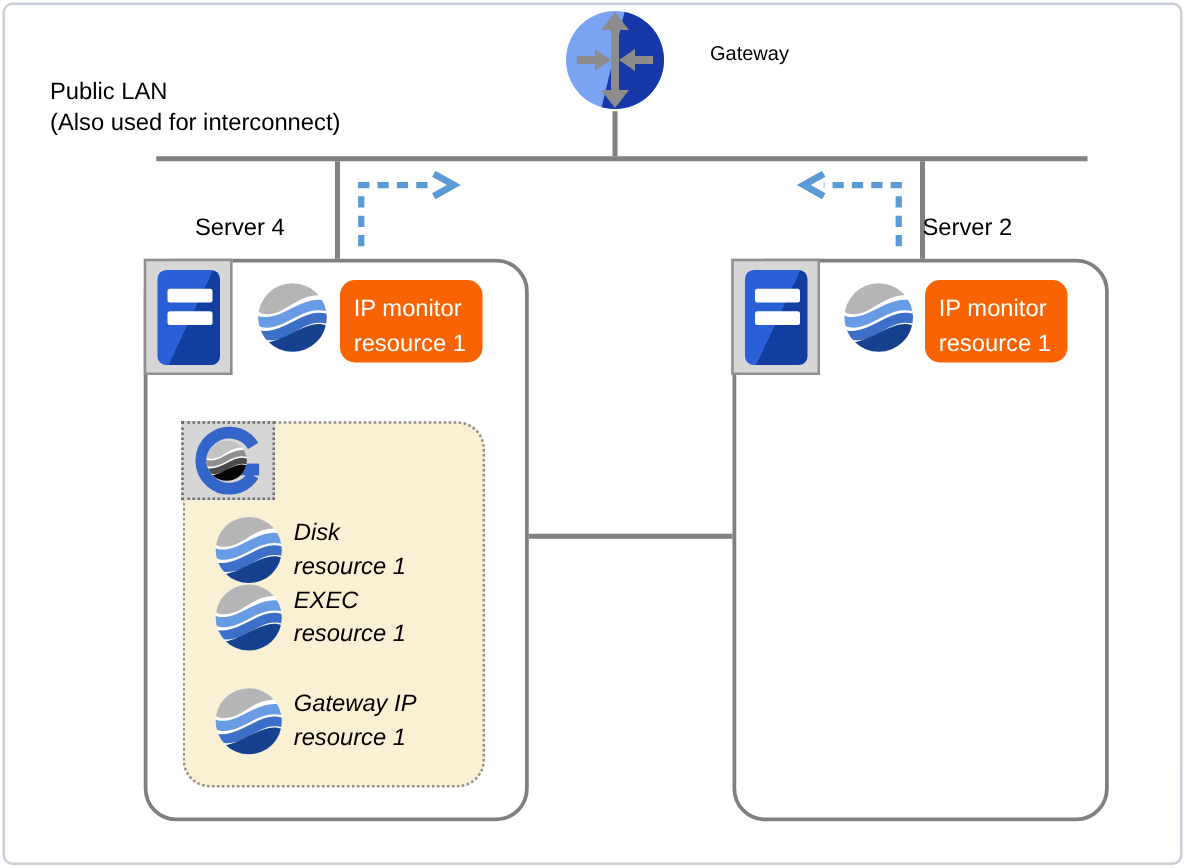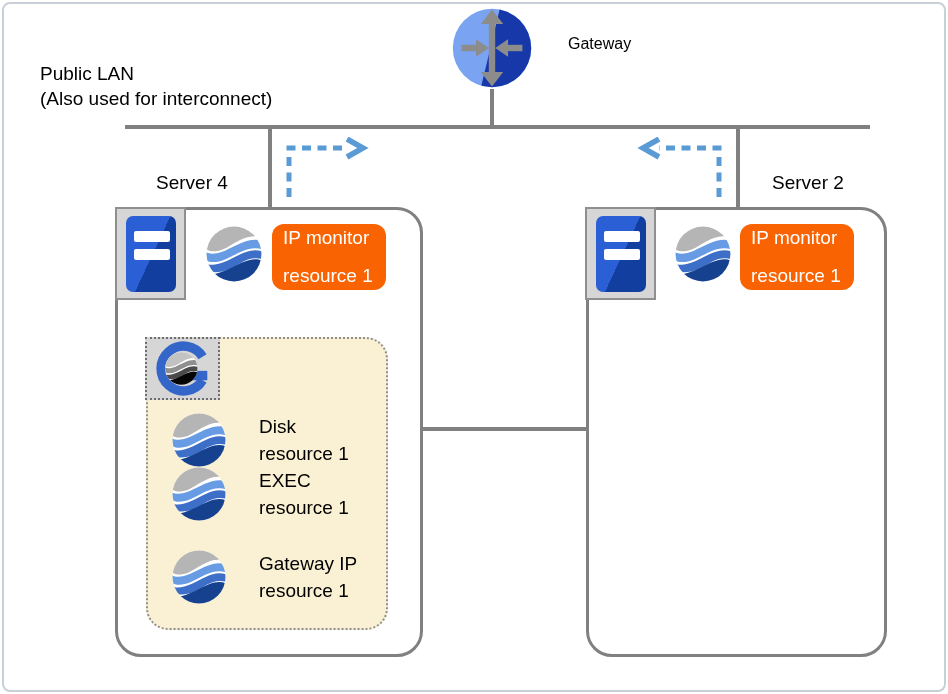--- a/index.html
+++ b/index.html
@@ -29,33 +29,33 @@
     background:linear-gradient(115deg,#2A5FD6 52%,#123F9F 52%);
   }
   .tower .bar{position:absolute;left:8px;width:36px;height:11px;background:#fff;border-radius:2px;}
   .tower .bar.b1{top:15px;}
   .tower .bar.b2{top:33px;}
   
   .sphere{position:absolute;width:56px;height:56px;}
   
   .badge{
     position:absolute;top:224px;width:114px;height:66px;border-radius:12px;
-    background:#F96302;color:#fff;display:flex;flex-direction:column;justify-content:space-between;
+    background:#F96302;color:#fff;display:flex;flex-direction:column;justify-content:flex-end;
     padding-left:11px;box-sizing:border-box;font-size:19px;line-height:28px;
   }
   
   .group-box{
     position:absolute;left:146px;top:337px;width:242px;height:293px;box-sizing:border-box;
     background:#FAF0D4;border:2px dotted #8F8F8F;border-radius:0 22px 22px 22px;
   }
   .group-icon{
     position:absolute;left:145px;top:337px;width:75px;height:63px;box-sizing:border-box;
     background:#D6D6D6;border:2px dotted #6E6E6E;
   }
-  .res-row{position:absolute;left:24px;display:flex;align-items:flex-end;gap:33px;}
+  .res-row{position:absolute;left:24px;display:flex;align-items:flex-end;gap:9px;font-style:italic;}
   .res-row .sph{width:54px;height:54px;flex:none;}
   .res-row .txt{font-size:19px;line-height:27px;}
   .two-line div{white-space:nowrap;}
   .center{text-align:center;}
 </style>
 </head>
 <body>
 
 <div class="canvas">
 
@@ -118,21 +118,21 @@
   <svg class="abs" style="left:283px;top:137px" width="86" height="62" viewBox="0 0 86 62">
     <path d="M6,60 V11 H64" fill="none" stroke="#5B9BD5" stroke-width="5" stroke-dasharray="9 6.5"></path>
     <path d="M64,2 L80,11 L64,20" fill="none" stroke="#5B9BD5" stroke-width="5.5"></path>
   </svg>
   <svg class="abs" style="left:633px;top:137px" width="92" height="62" viewBox="0 0 92 62">
     <path d="M86,60 V11 H26" fill="none" stroke="#5B9BD5" stroke-width="5" stroke-dasharray="9 6.5"></path>
     <path d="M26,2 L10,11 L26,20" fill="none" stroke="#5B9BD5" stroke-width="5.5"></path>
   </svg>
 
   <div class="abs lbl" style="left:156px;top:170px">Server 4</div>
-  <div class="abs lbl" style="left:772px;top:170px">Server 2</div>
+  <div class="abs lbl" style="left:738px;top:170px">Server 2</div>
 
   <div class="server-box" style="left:115px"></div>
   <div class="server-plate" style="left:115px">
     <div class="tower">
       <div class="bar b1"></div>
         <div class="bar b2"></div>
     </div>
   </div>
   <svg class="sphere" style="left:206px;top:226px" viewBox="0 0 100 100">
       <use href="#sphere-c"></use>

